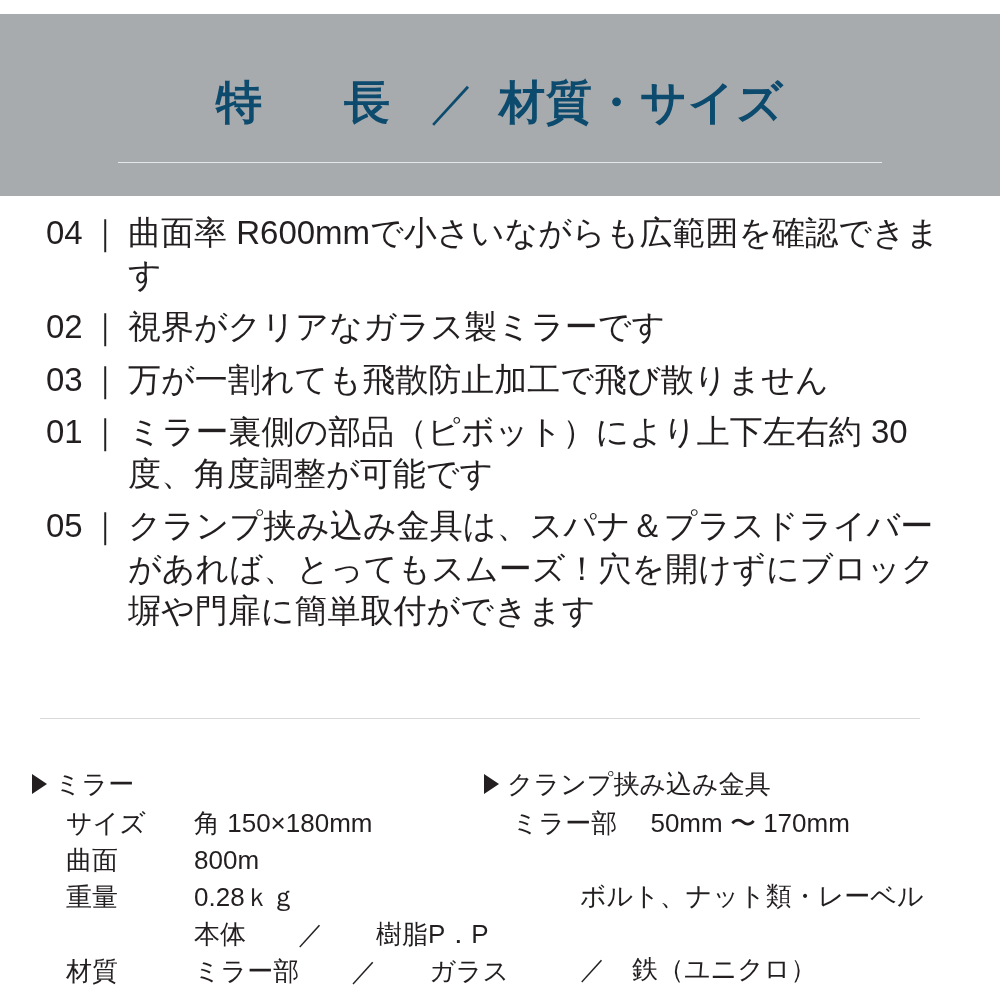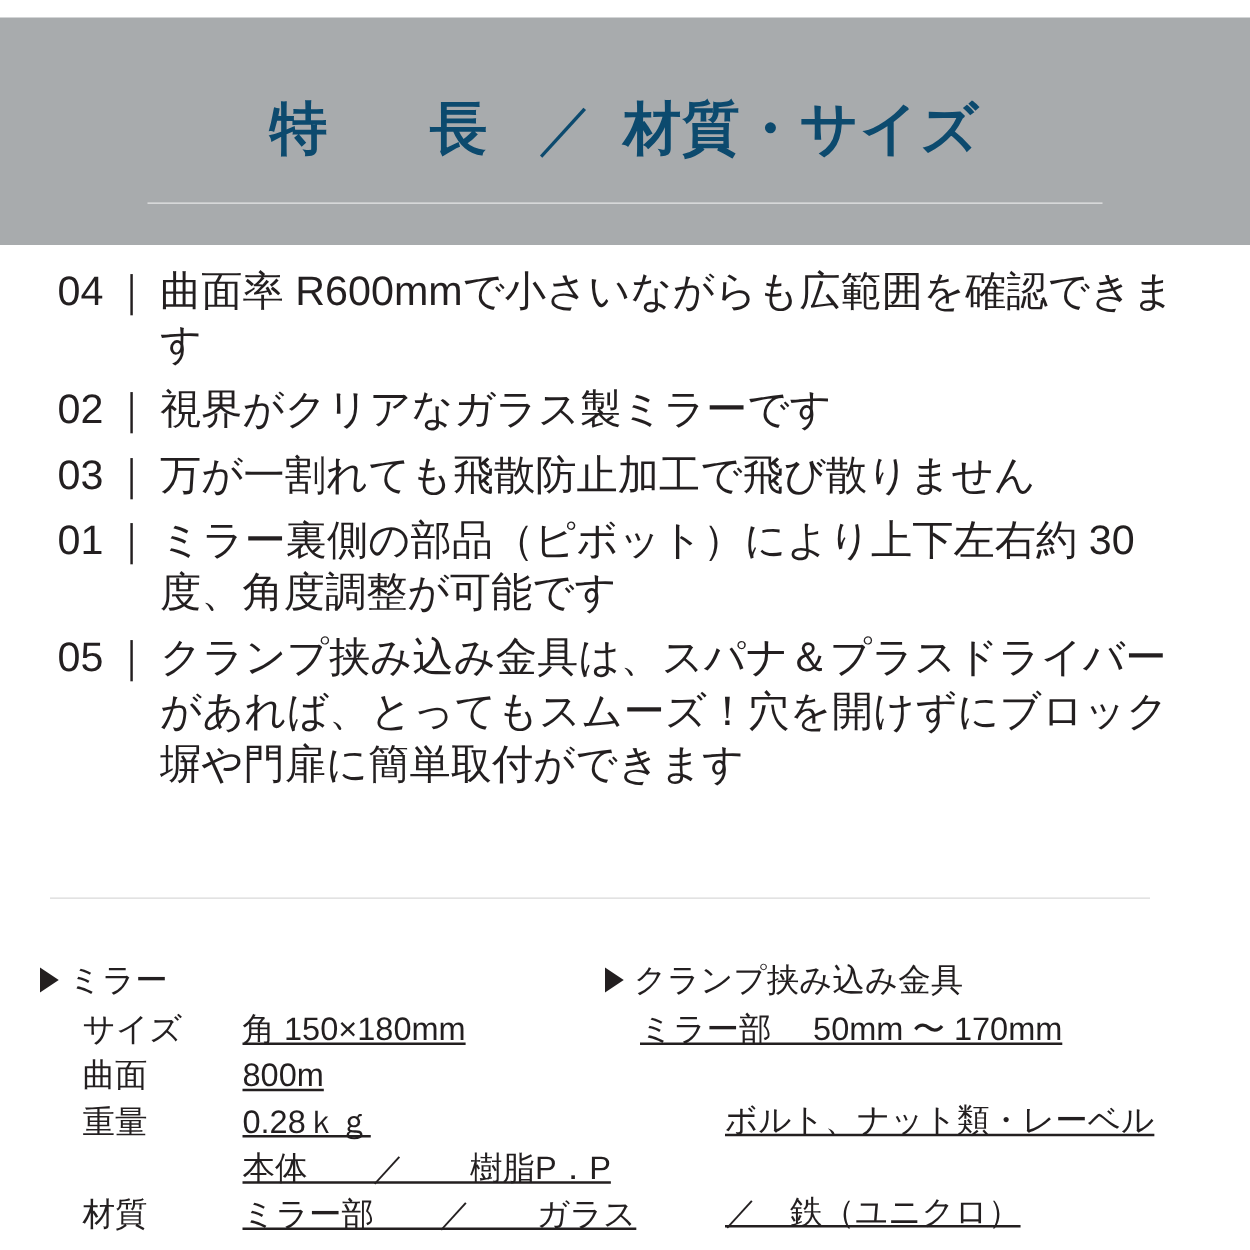--- a/index.html
+++ b/index.html
@@ -130,21 +130,20 @@
   .spec-row {
     display: flex;
     white-space: nowrap;
     padding-left: 34px;
   }
   .spec-row .label {
     flex: 0 0 auto;
   }
   .spec-row .value {
     flex: 1 1 auto;
-    text-decoration: underline;
   }
   .left .spec-row .label { width: 128px; }
   .spec-row.deep {
     padding-left: 98px;
     margin-top: 36px;
   }
   .right .spec-row { padding-left: 28px; }
   .right .spec-row.deep { padding-left: 96px; }
 </style>
 </head>

